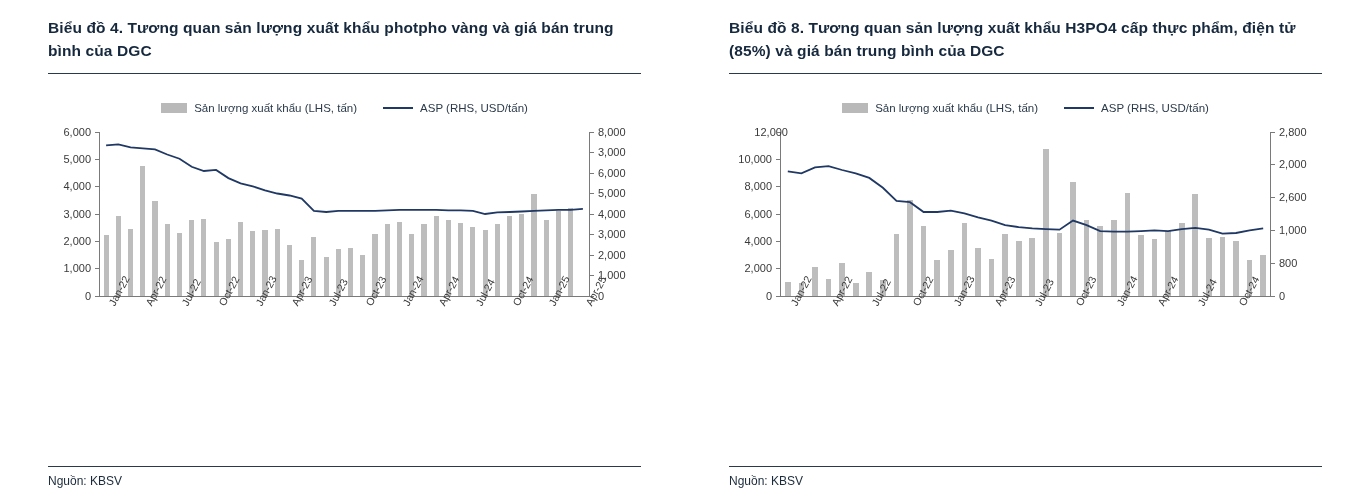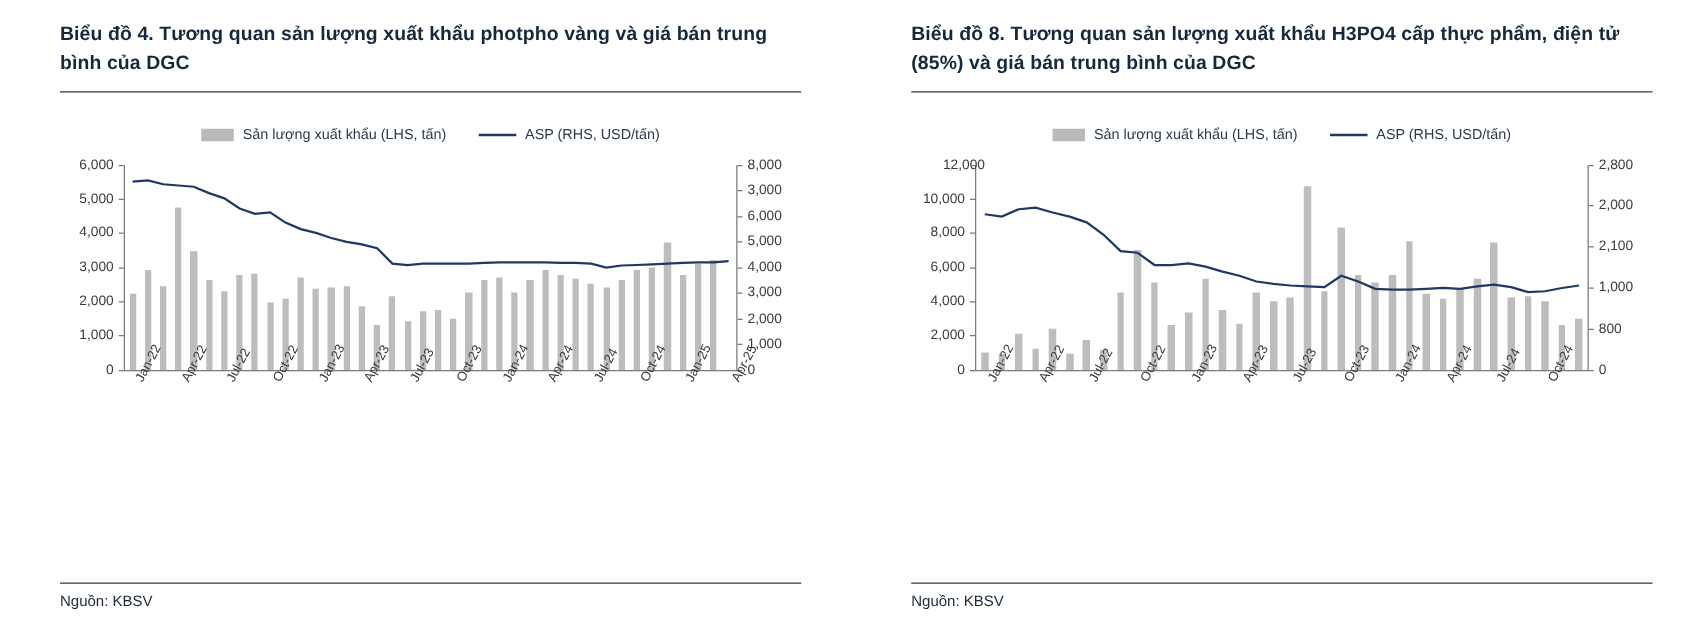--- a/index.html
+++ b/index.html
@@ -240,21 +240,21 @@
         <div class="ylab" style="left: 0px; width: 43px; top: 35.3333px;">10,000</div>
         <div class="tick" style="left: 47px; top: 35.3333px;"></div>
         <div class="ylab" style="left: 16px; width: 43px; top: 8px;">12,000</div>
         <div class="tick" style="left: 47px; top: 8px;"></div>
         <div class="ylab right" style="left: 550px; width: 43px; top: 172px;">0</div>
         <div class="tick" style="left: 542px; top: 172px;"></div>
         <div class="ylab right" style="left: 550px; width: 43px; top: 139.2px;">800</div>
         <div class="tick" style="left: 542px; top: 139.2px;"></div>
         <div class="ylab right" style="left: 550px; width: 43px; top: 106.4px;">1,000</div>
         <div class="tick" style="left: 542px; top: 106.4px;"></div>
-        <div class="ylab right" style="left: 550px; width: 43px; top: 73.6px;">2,100</div>
+        <div class="ylab right" style="left: 550px; width: 43px; top: 73.6px;">2,600</div>
         <div class="tick" style="left: 542px; top: 73.6px;"></div>
         <div class="ylab right" style="left: 550px; width: 43px; top: 40.8px;">2,000</div>
         <div class="tick" style="left: 542px; top: 40.8px;"></div>
         <div class="ylab right" style="left: 550px; width: 43px; top: 8px;">2,800</div>
         <div class="tick" style="left: 542px; top: 8px;"></div>
         <div class="xlab" style="left: 58.7917px; top: 178px;">Jan-22</div>
         <div class="xlab" style="left: 99.5417px; top: 178px;">Apr-22</div>
         <div class="xlab" style="left: 140.292px; top: 178px;">Jul-22</div>
         <div class="xlab" style="left: 181.042px; top: 178px;">Oct-22</div>
         <div class="xlab" style="left: 221.792px; top: 178px;">Jan-23</div>

